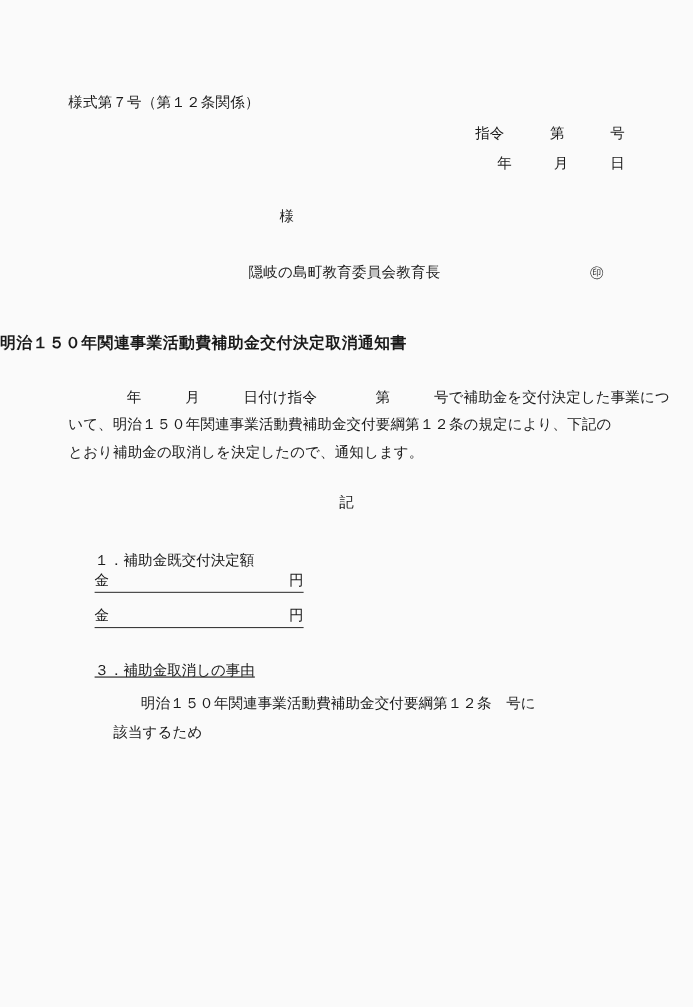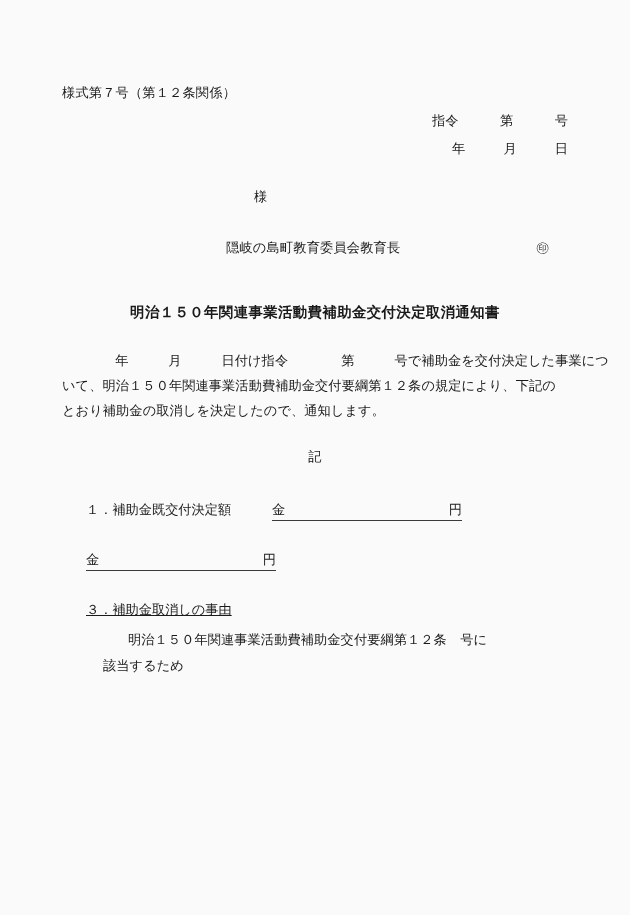--- a/index.html
+++ b/index.html
@@ -76,21 +76,21 @@
     left: 536px;
     top: 241px;
     font-size: 13.2px;
   }
 
   
   .doc-title {
     left: 0;
     top: 305px;
     width: 630px;
-    text-align: center;
+    text-align: left;
     font-size: 14.4px;
     font-weight: bold;
     letter-spacing: 0.4px;
   }
 
   
   .body-block {
     position: absolute;
     left: 62px;
     top: 348px;
@@ -110,20 +110,21 @@
     width: 630px;
     text-align: center;
   }
 
   
   .item {
     position: absolute;
     left: 86px;
     display: flex;
     align-items: baseline;
+    flex-direction: column;
   }
   .item-1 { top: 501px; }
   .item-2 { top: 551px; }
   .item-3 { top: 601px; text-decoration: underline; }
 
   .item-label {
     font-size: 13.2px;
     white-space: pre;
     display: inline-block;
   }

